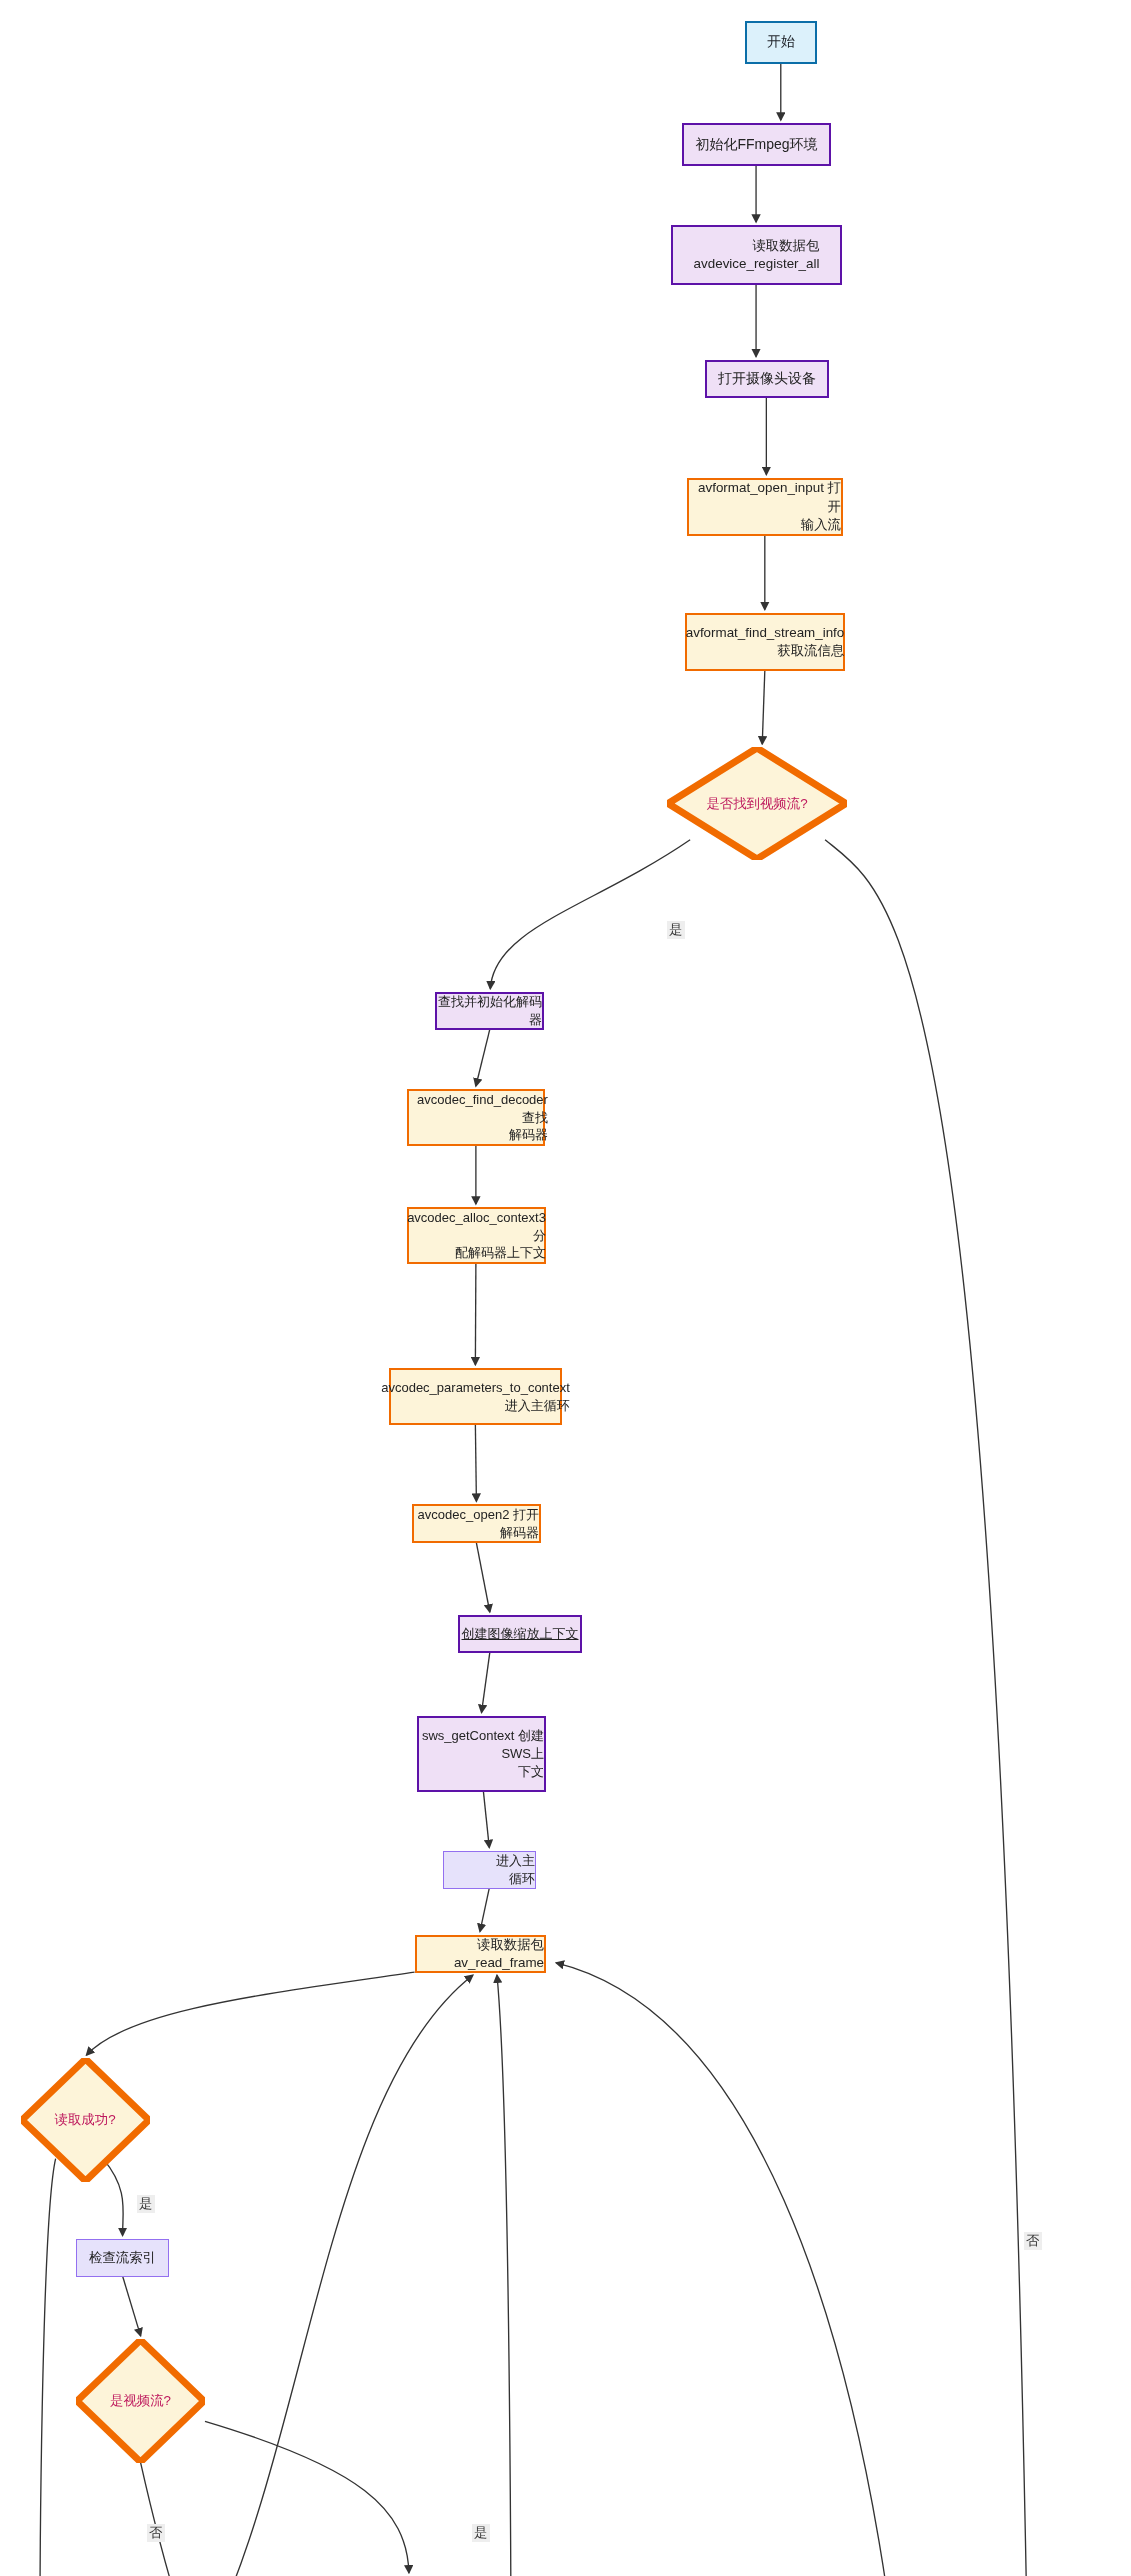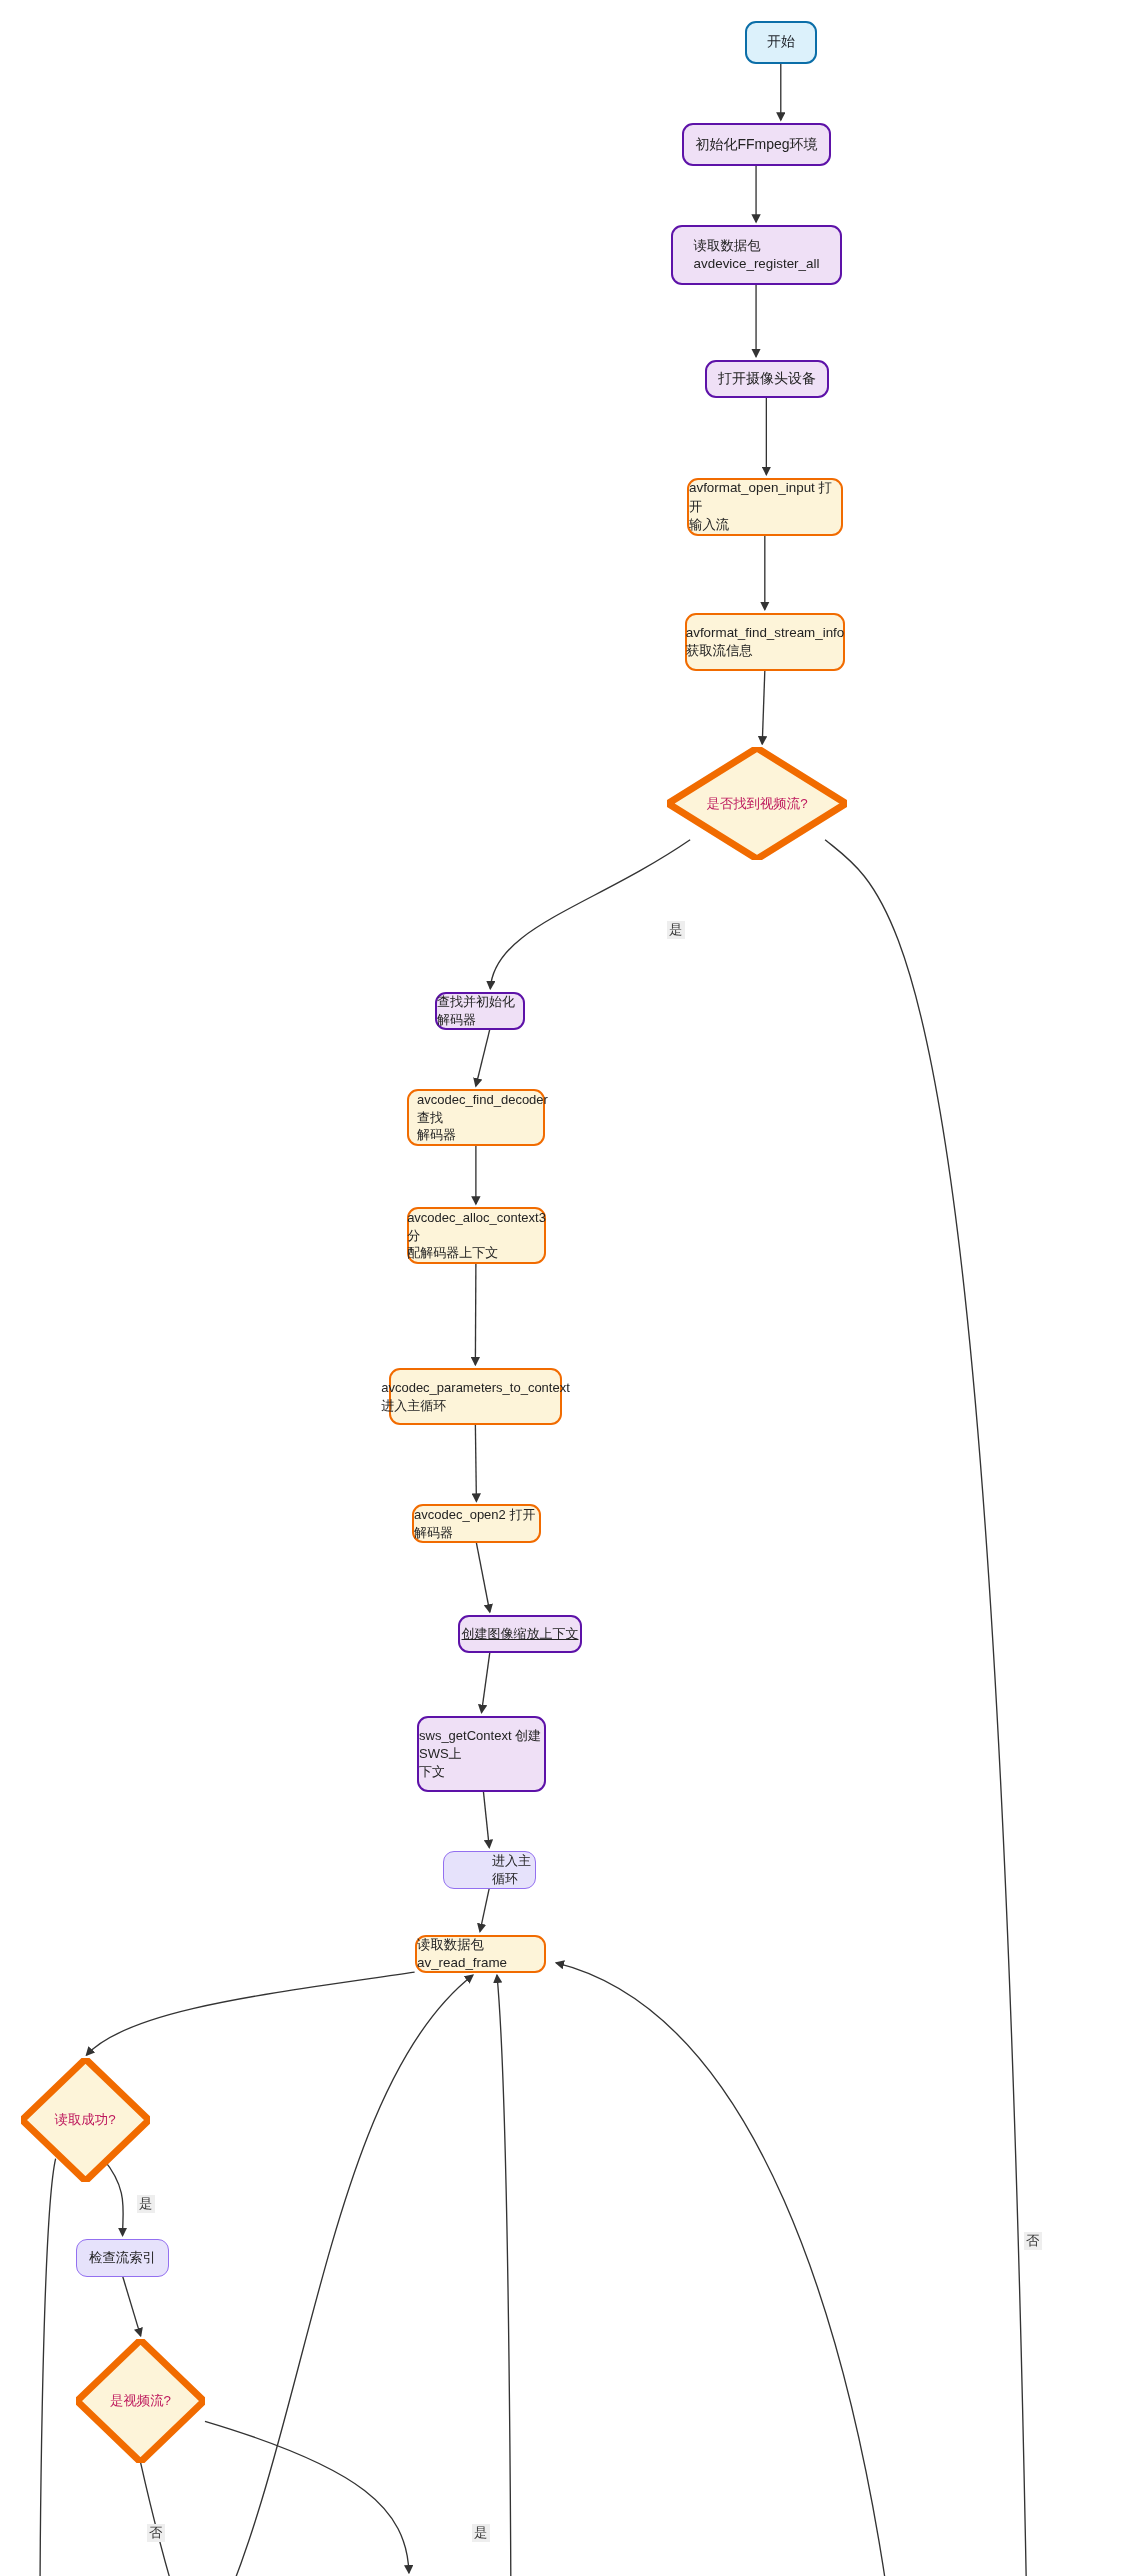--- a/index.html
+++ b/index.html
@@ -1,20 +1,20 @@
 <!DOCTYPE html>
 <html style="font-size:8.2px"><head>
 <meta charset="utf-8">
 <style>
   html,body{margin:0;padding:0;background:#ffffff;}
   body{font-family:"Liberation Sans","DejaVu Sans",sans-serif;}
   #stage{position:relative;width:1131px;height:3869px;background:#ffffff;overflow:hidden;}
   svg.edges{position:absolute;left:0;top:0;width:1131px;height:3869px;overflow:visible;}
   .node{position:absolute;box-sizing:border-box;display:flex;align-items:center;justify-content:center;
-        text-align:left;line-height:1.38;color:#232323;white-space:pre-line;border-radius:11px;}
+        text-align:right;line-height:1.38;color:#232323;white-space:pre-line;}
   
   .rect{border-width:1.5px;border-style:solid;}
   .t-start{background:#dcf1fb;border-color:#0b6ea8;border-width:2.1px;color:#1d2127;}
   .t-purple{background:#efe0f6;border-color:#5d12a8;border-width:2.1px;}
   .t-orange{background:#fdf4d9;border-color:#f16b00;border-width:2.1px;}
   .t-lav{background:#e6e2fb;border-color:#9370f0;border-width:1.5px;}
   
   .diamond{position:absolute;display:flex;align-items:center;justify-content:center;}
   .diamond .dshape{position:absolute;left:0;top:0;width:100%;height:100%;}
   .diamond .dlabel{position:relative;z-index:2;color:#be185d;text-align:center;white-space:nowrap;}
@@ -80,21 +80,21 @@
       <div class="node rect t-orange" style="left: 687px; top: 478px; width: 156px; height: 58px; font-size: 13.4px;">avformat_open_input 打开
 输入流</div>
       <div class="node rect t-orange" style="left: 685px; top: 613px; width: 160px; height: 58px; font-size: 13.4px;">avformat_find_stream_info
 获取流信息</div>
       <div class="diamond" style="left: 667px; top: 747px; width: 180px; height: 113px;">
         <svg class="dshape" viewBox="0 0 350 220" preserveAspectRatio="none">
           <polygon points="175,2 348,110 175,218 2,110" fill="#fdf4d9" stroke="#f16b00" stroke-width="7" vector-effect="non-scaling-stroke"></polygon>
         </svg>
         <div class="dlabel" style="font-size: 13.4px;">是否找到视频流?</div>
       </div>
-      <div class="node rect t-purple" style="left: 435px; top: 992px; width: 90px; height: 38px; font-size: 13px;">查找并初始化解码器</div>
+      <div class="node rect t-purple" style="left: 435px; top: 992px; width: 109px; height: 38px; font-size: 13px;">查找并初始化解码器</div>
       <div class="node rect t-orange" style="left: 407px; top: 1089px; width: 138px; height: 57px; font-size: 13px; padding-left: 13px;">avcodec_find_decoder 查找
 解码器</div>
       <div class="node rect t-orange" style="left: 407px; top: 1207px; width: 139px; height: 57px; font-size: 13px;">avcodec_alloc_context3 分
 配解码器上下文</div>
       <div class="node rect t-orange" style="left: 389px; top: 1368px; width: 173px; height: 57px; font-size: 13px;">avcodec_parameters_to_context
 进入主循环</div>
       <div class="node rect t-orange" style="left: 412px; top: 1504px; width: 129px; height: 39px; font-size: 13px;">avcodec_open2 打开解码器</div>
       <div class="node rect t-purple" style="left: 458px; top: 1615px; width: 124px; height: 38px; font-size: 13px; text-decoration: underline;">创建图像缩放上下文</div>
       <div class="node rect t-purple" style="left: 417px; top: 1716px; width: 129px; height: 76px; font-size: 13px;">sws_getContext 创建SWS上
 下文</div>

